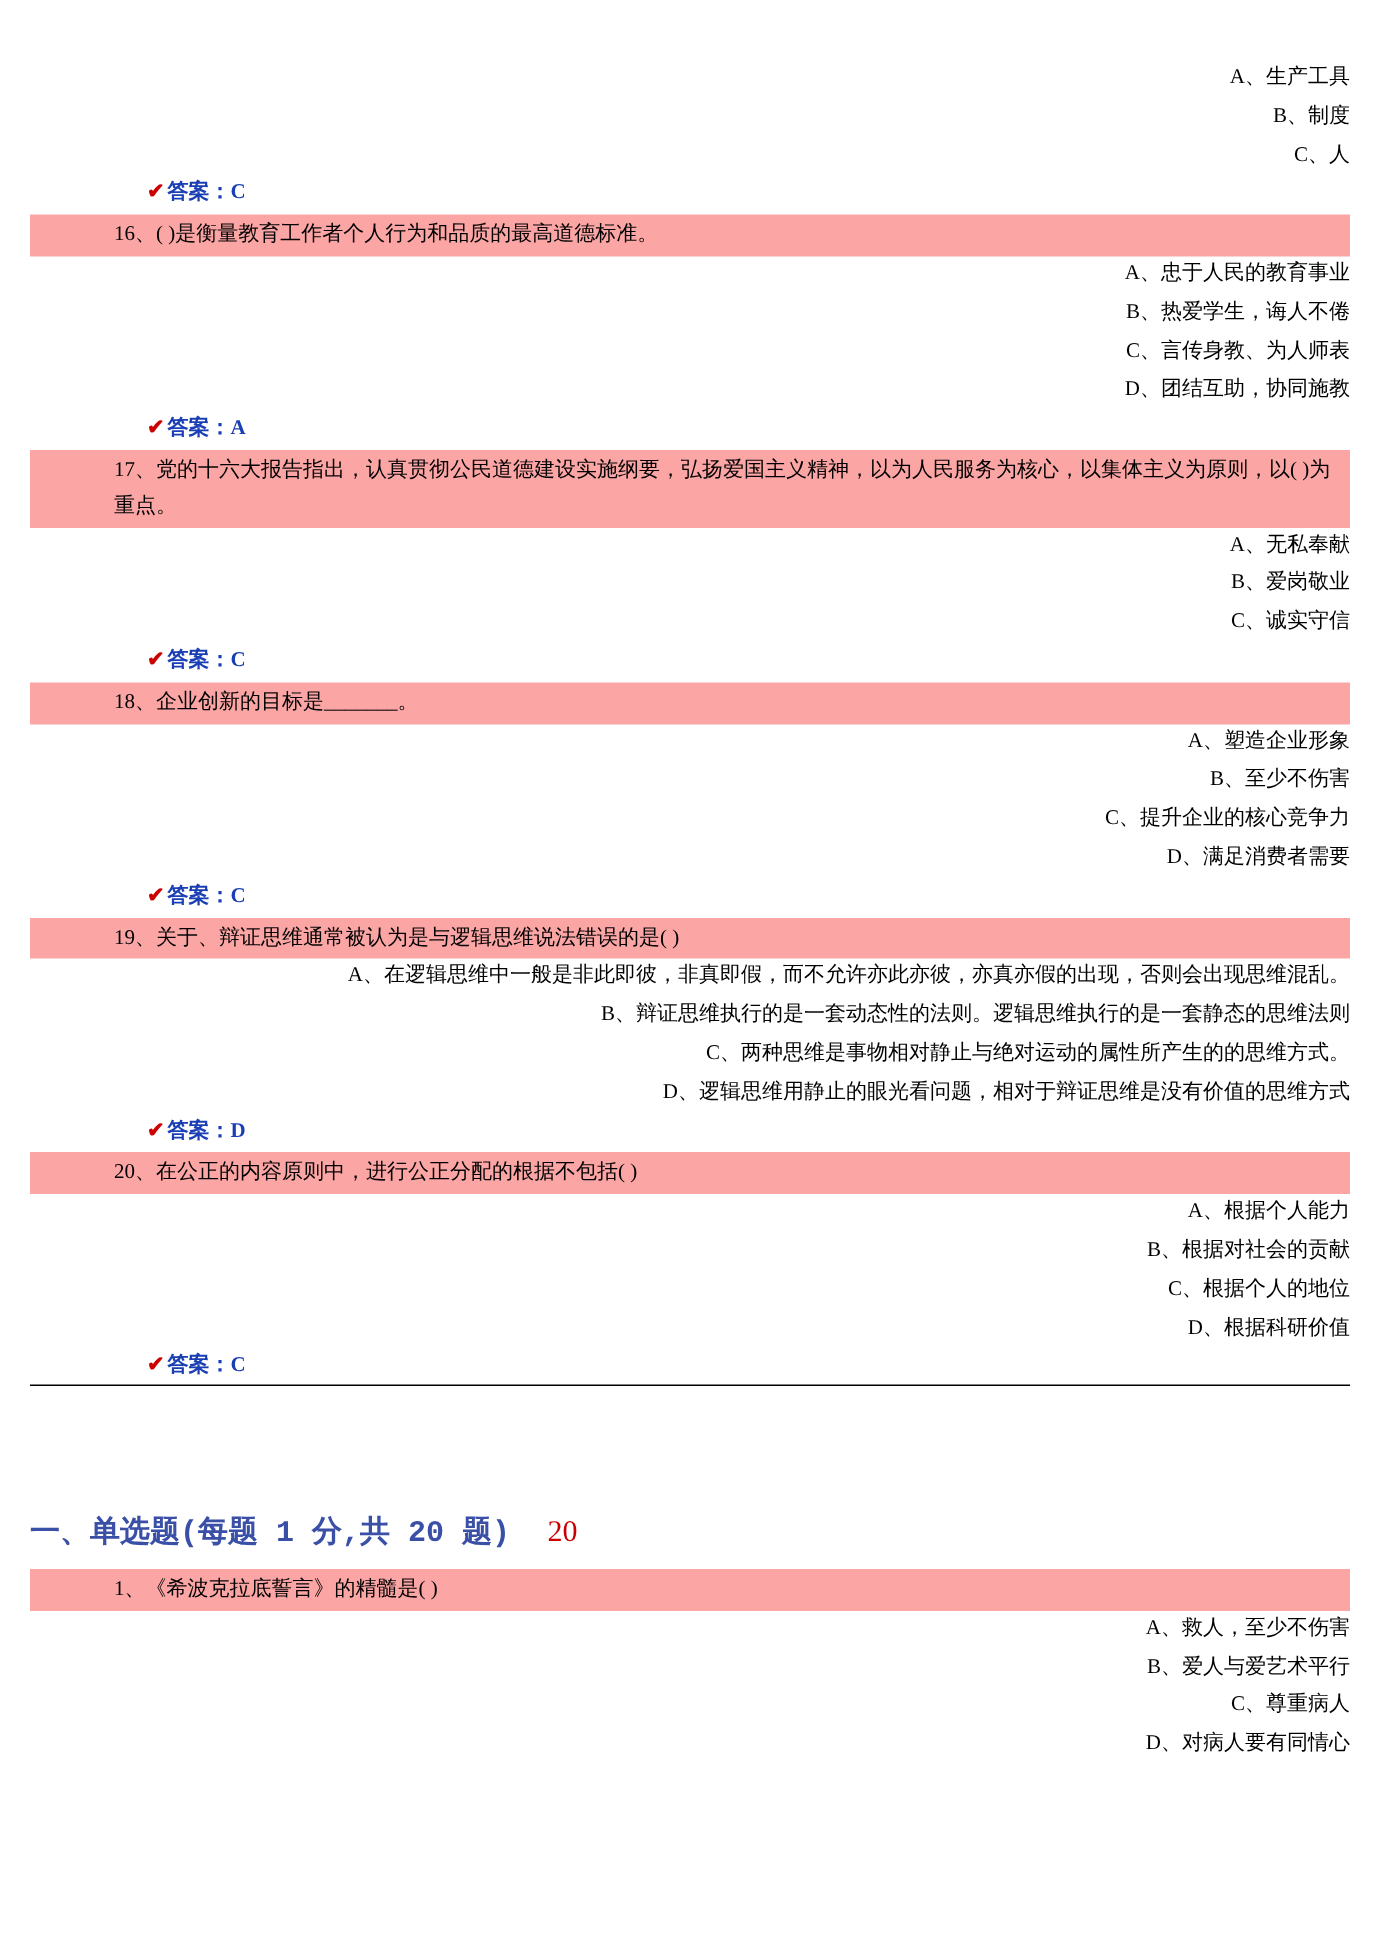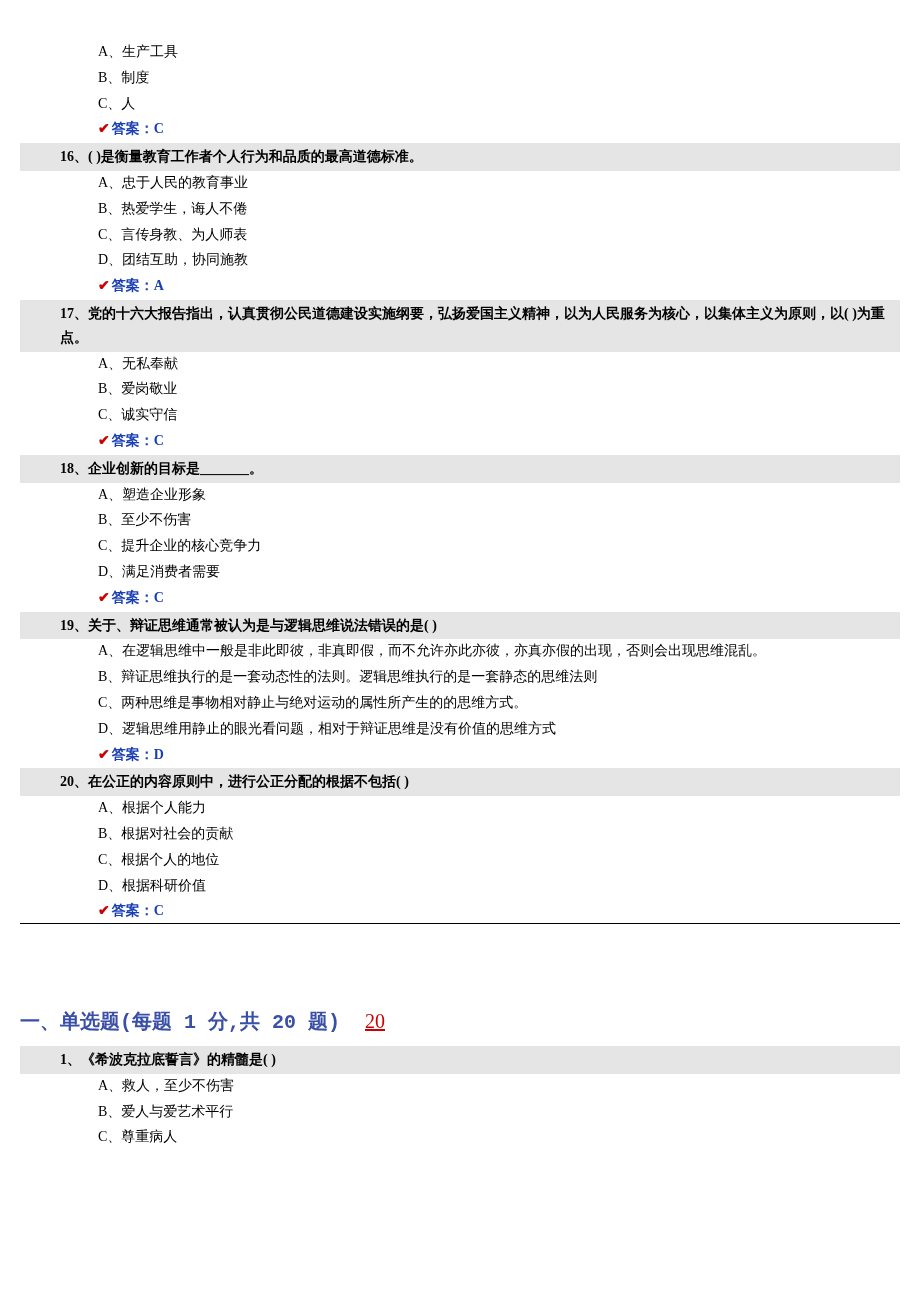--- a/index.html
+++ b/index.html
@@ -7,20 +7,21 @@
     font-size: 14px;
     margin: 0;
     padding: 40px 20px 20px 20px;
     background: #fff;
     color: #000;
     width: 880px;
     line-height: 1.7;
   }
   .option-block {
     padding-left: 78px;
+    text-align: right;
   }
   .option {
     margin-bottom: 2px;
   }
   .answer-row {
     padding-left: 78px;
     color: #1a3fb5;
     font-weight: bold;
     margin-top: 2px;
     margin-bottom: 2px;
@@ -28,33 +29,33 @@
   }
   .answer-row.noborder {
     border-bottom: none;
   }
   .check {
     color: #c00;
     font-weight: bold;
     margin-right: 2px;
   }
   .question-row {
-    background: #e5e5e5;
-    padding: 2px 0 2px 40px;
+    background: #fca5a5;
+    padding: 2px 0 2px 56px;
     margin-top: 2px;
-    font-weight: bold;
+    font-weight: normal;
   }
   .section-title {
     margin-top: 80px;
     margin-bottom: 6px;
     font-size: 20px;
     font-weight: bold;
   }
   .section-title .blue-part { color: #3a4fa6; font-family: Liberation Mono, monospace; }
-  .section-title .red-part { color: #c00; font-weight: normal; text-decoration: underline; }
+  .section-title .red-part { color: #c00; font-weight: normal; }
 </style>
 </head>
 <body>
 
 <div class="option-block">
   <div class="option"><span>A、生产工具</span></div>
   <div class="option"><span>B、制度</span></div>
   <div class="option"><span>C、人</span></div>
 </div>
 <div class="answer-row noborder">
@@ -131,13 +132,14 @@
   <span class="red-part">20</span>
 </div>
 
 <div class="question-row">
   <span>1、《希波克拉底誓言》的精髓是( )</span>
 </div>
 <div class="option-block">
   <div class="option"><span>A、救人，至少不伤害</span></div>
   <div class="option"><span>B、爱人与爱艺术平行</span></div>
   <div class="option"><span>C、尊重病人</span></div>
+  <div class="option"><span>D、对病人要有同情心</span></div>
 </div>
 
 </body></html>

